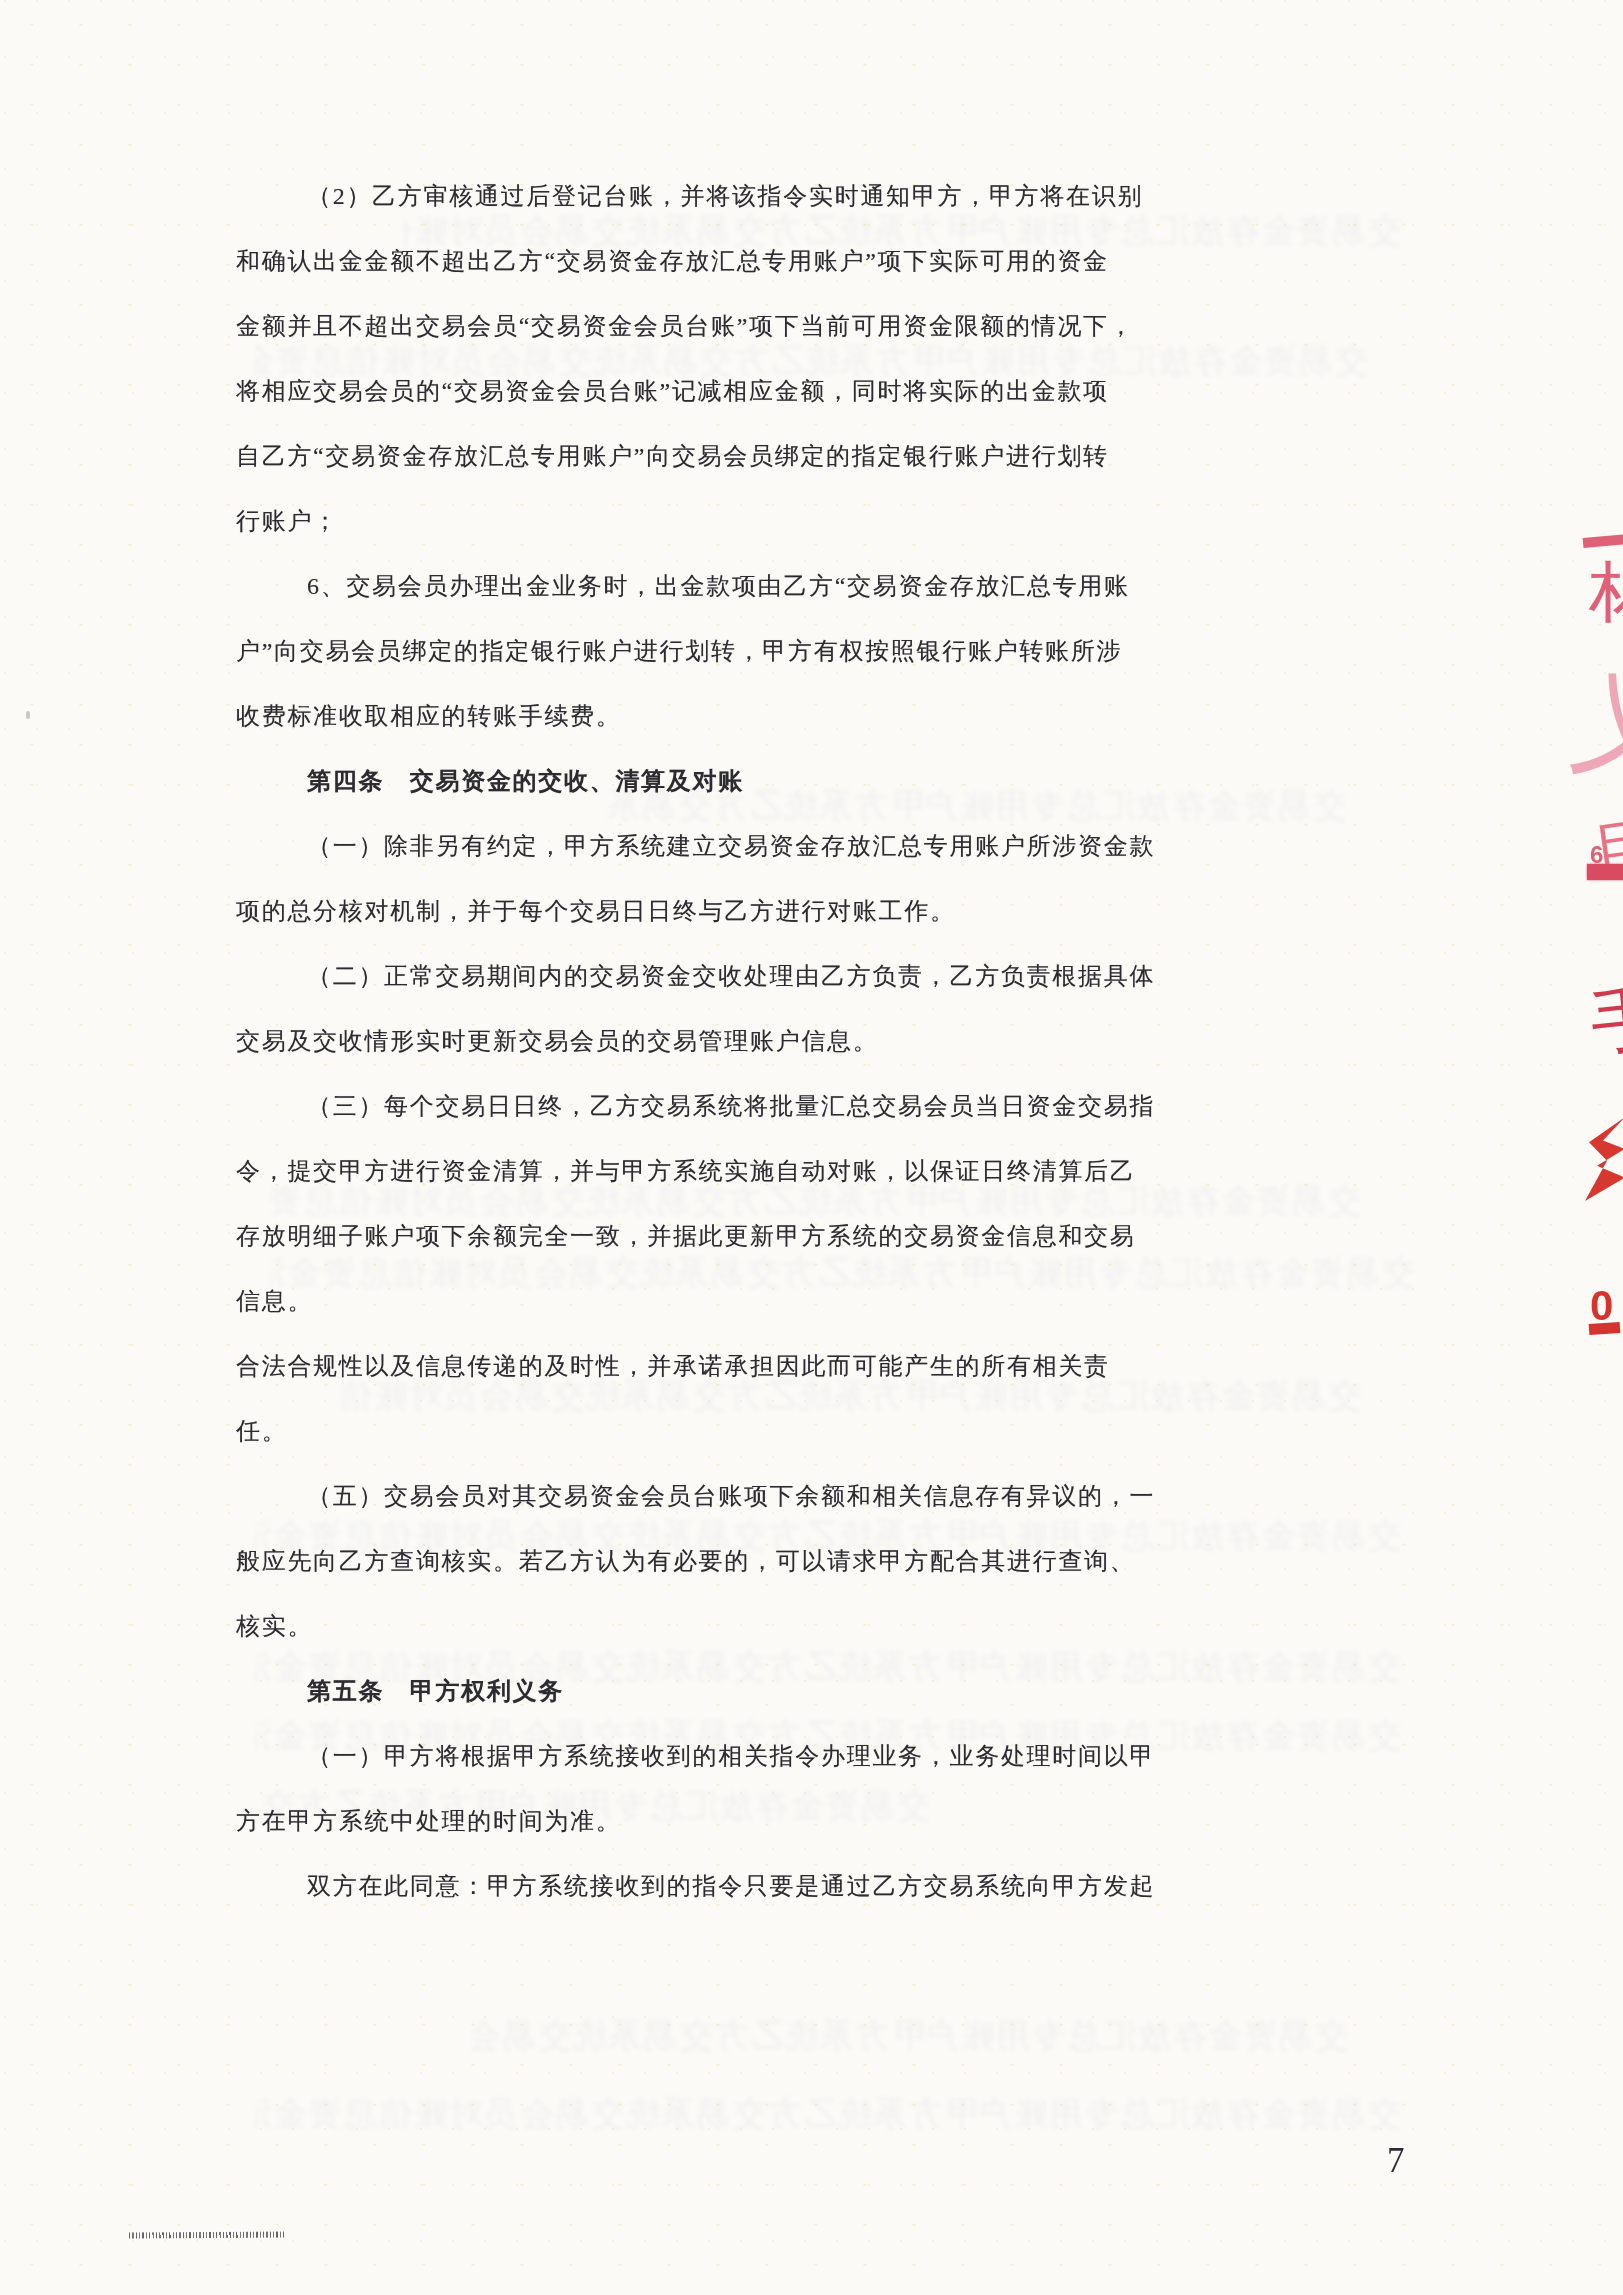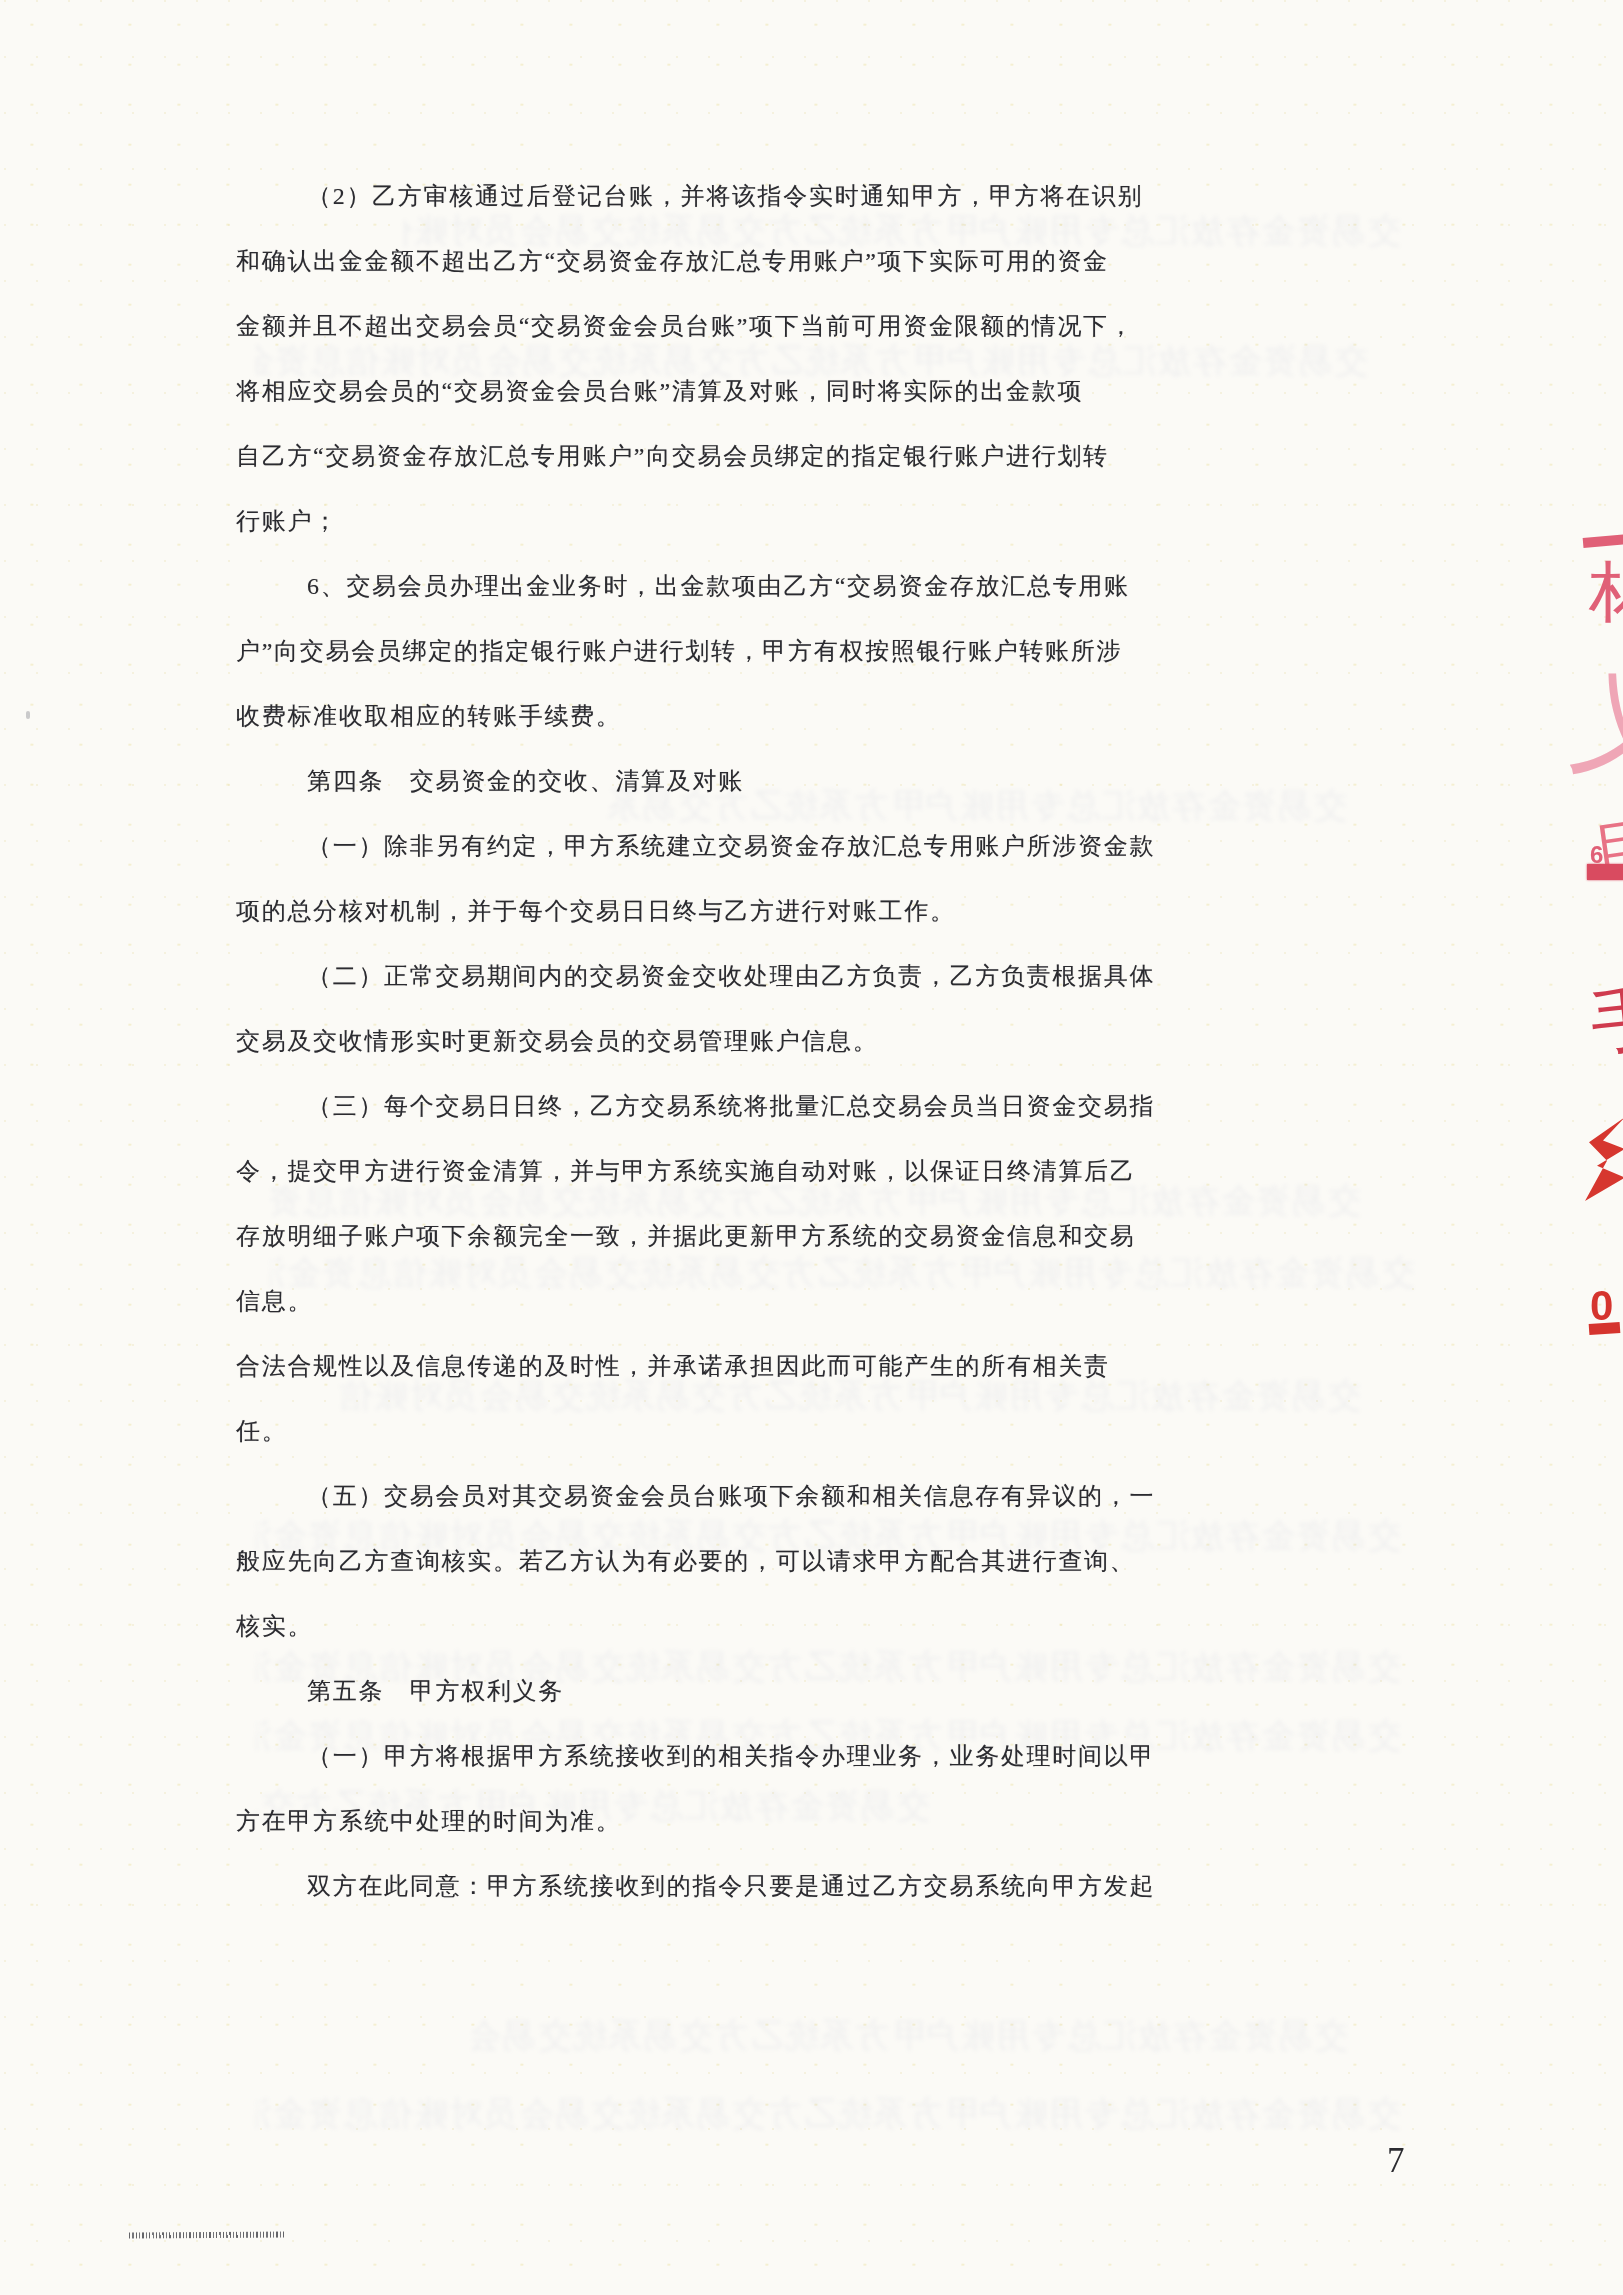--- a/index.html
+++ b/index.html
@@ -18,21 +18,21 @@
     background-position:7.4px 4.7px, 21px 29px;
     opacity:.65;
   }
   .textblock{
     position:absolute;left:236px;top:164px;width:1233px;
     color:#2b2b30;font-size:24px;letter-spacing:1.7px;line-height:65px;
     text-shadow:0 0 0.7px rgba(42,42,48,.35);
   }
   .line{height:65px;white-space:nowrap;}
   .indent{padding-left:71px;}
-  .heading{font-weight:normal;}
+  .heading{font-weight:bold;}
   .pagenum{
     position:absolute;left:1387px;top:2141px;
     font-size:35px;color:#2b2b30;letter-spacing:0;
   }
   
   .ghost{
     position:absolute;color:#7d87ad;opacity:.09;filter:blur(2px);
     transform:scaleX(-1);font-size:34px;letter-spacing:1.3px;
     white-space:nowrap;overflow:hidden;height:43px;pointer-events:none;
   }
@@ -86,21 +86,21 @@
 <div class="ghost g8">交易资金存放汇总专用账户甲方系统乙方交易系统交易会员对账信息资金清算处理时间为准双方在此同意按照银行账户转账所涉收费标准</div>
 <div class="ghost g9">交易资金存放汇总专用账户甲方系统乙方交易系统交易会员对账信息资金清算处理时间为准双方在此同意按照银行账户转账所涉收费标准</div>
 <div class="ghost g10">交易资金存放汇总专用账户甲方系统乙方交易系统交易会员对账信息资金清算处理时间为准双方在此同意按照银行账户转账所涉收费标准</div>
 <div class="ghost g11">交易资金存放汇总专用账户甲方系统乙方交易系统交易会员对账信息资金清算处理时间为准双方在此同意按照银行账户转账所涉收费标准</div>
 <div class="ghost g12">交易资金存放汇总专用账户甲方系统乙方交易系统交易会员对账信息资金清算处理时间为准双方在此同意按照银行账户转账所涉收费标准</div>
 
 <div class="textblock">
   <div class="line indent">（2）乙方审核通过后登记台账，并将该指令实时通知甲方，甲方将在识别</div>
   <div class="line">和确认出金金额不超出乙方“交易资金存放汇总专用账户”项下实际可用的资金</div>
   <div class="line">金额并且不超出交易会员“交易资金会员台账”项下当前可用资金限额的情况下，</div>
-  <div class="line">将相应交易会员的“交易资金会员台账”清算及对账，同时将实际的出金款项</div>
+  <div class="line">将相应交易会员的“交易资金会员台账”记减相应金额，同时将实际的出金款项</div>
   <div class="line">自乙方“交易资金存放汇总专用账户”向交易会员绑定的指定银行账户进行划转</div>
   <div class="line">行账户；</div>
   <div class="line indent">6、交易会员办理出金业务时，出金款项由乙方“交易资金存放汇总专用账</div>
   <div class="line">户”向交易会员绑定的指定银行账户进行划转，甲方有权按照银行账户转账所涉</div>
   <div class="line">收费标准收取相应的转账手续费。</div>
   <div class="line indent heading">第四条　交易资金的交收、清算及对账</div>
   <div class="line indent">（一）除非另有约定，甲方系统建立交易资金存放汇总专用账户所涉资金款</div>
   <div class="line">项的总分核对机制，并于每个交易日日终与乙方进行对账工作。</div>
   <div class="line indent">（二）正常交易期间内的交易资金交收处理由乙方负责，乙方负责根据具体</div>
   <div class="line">交易及交收情形实时更新交易会员的交易管理账户信息。</div>

